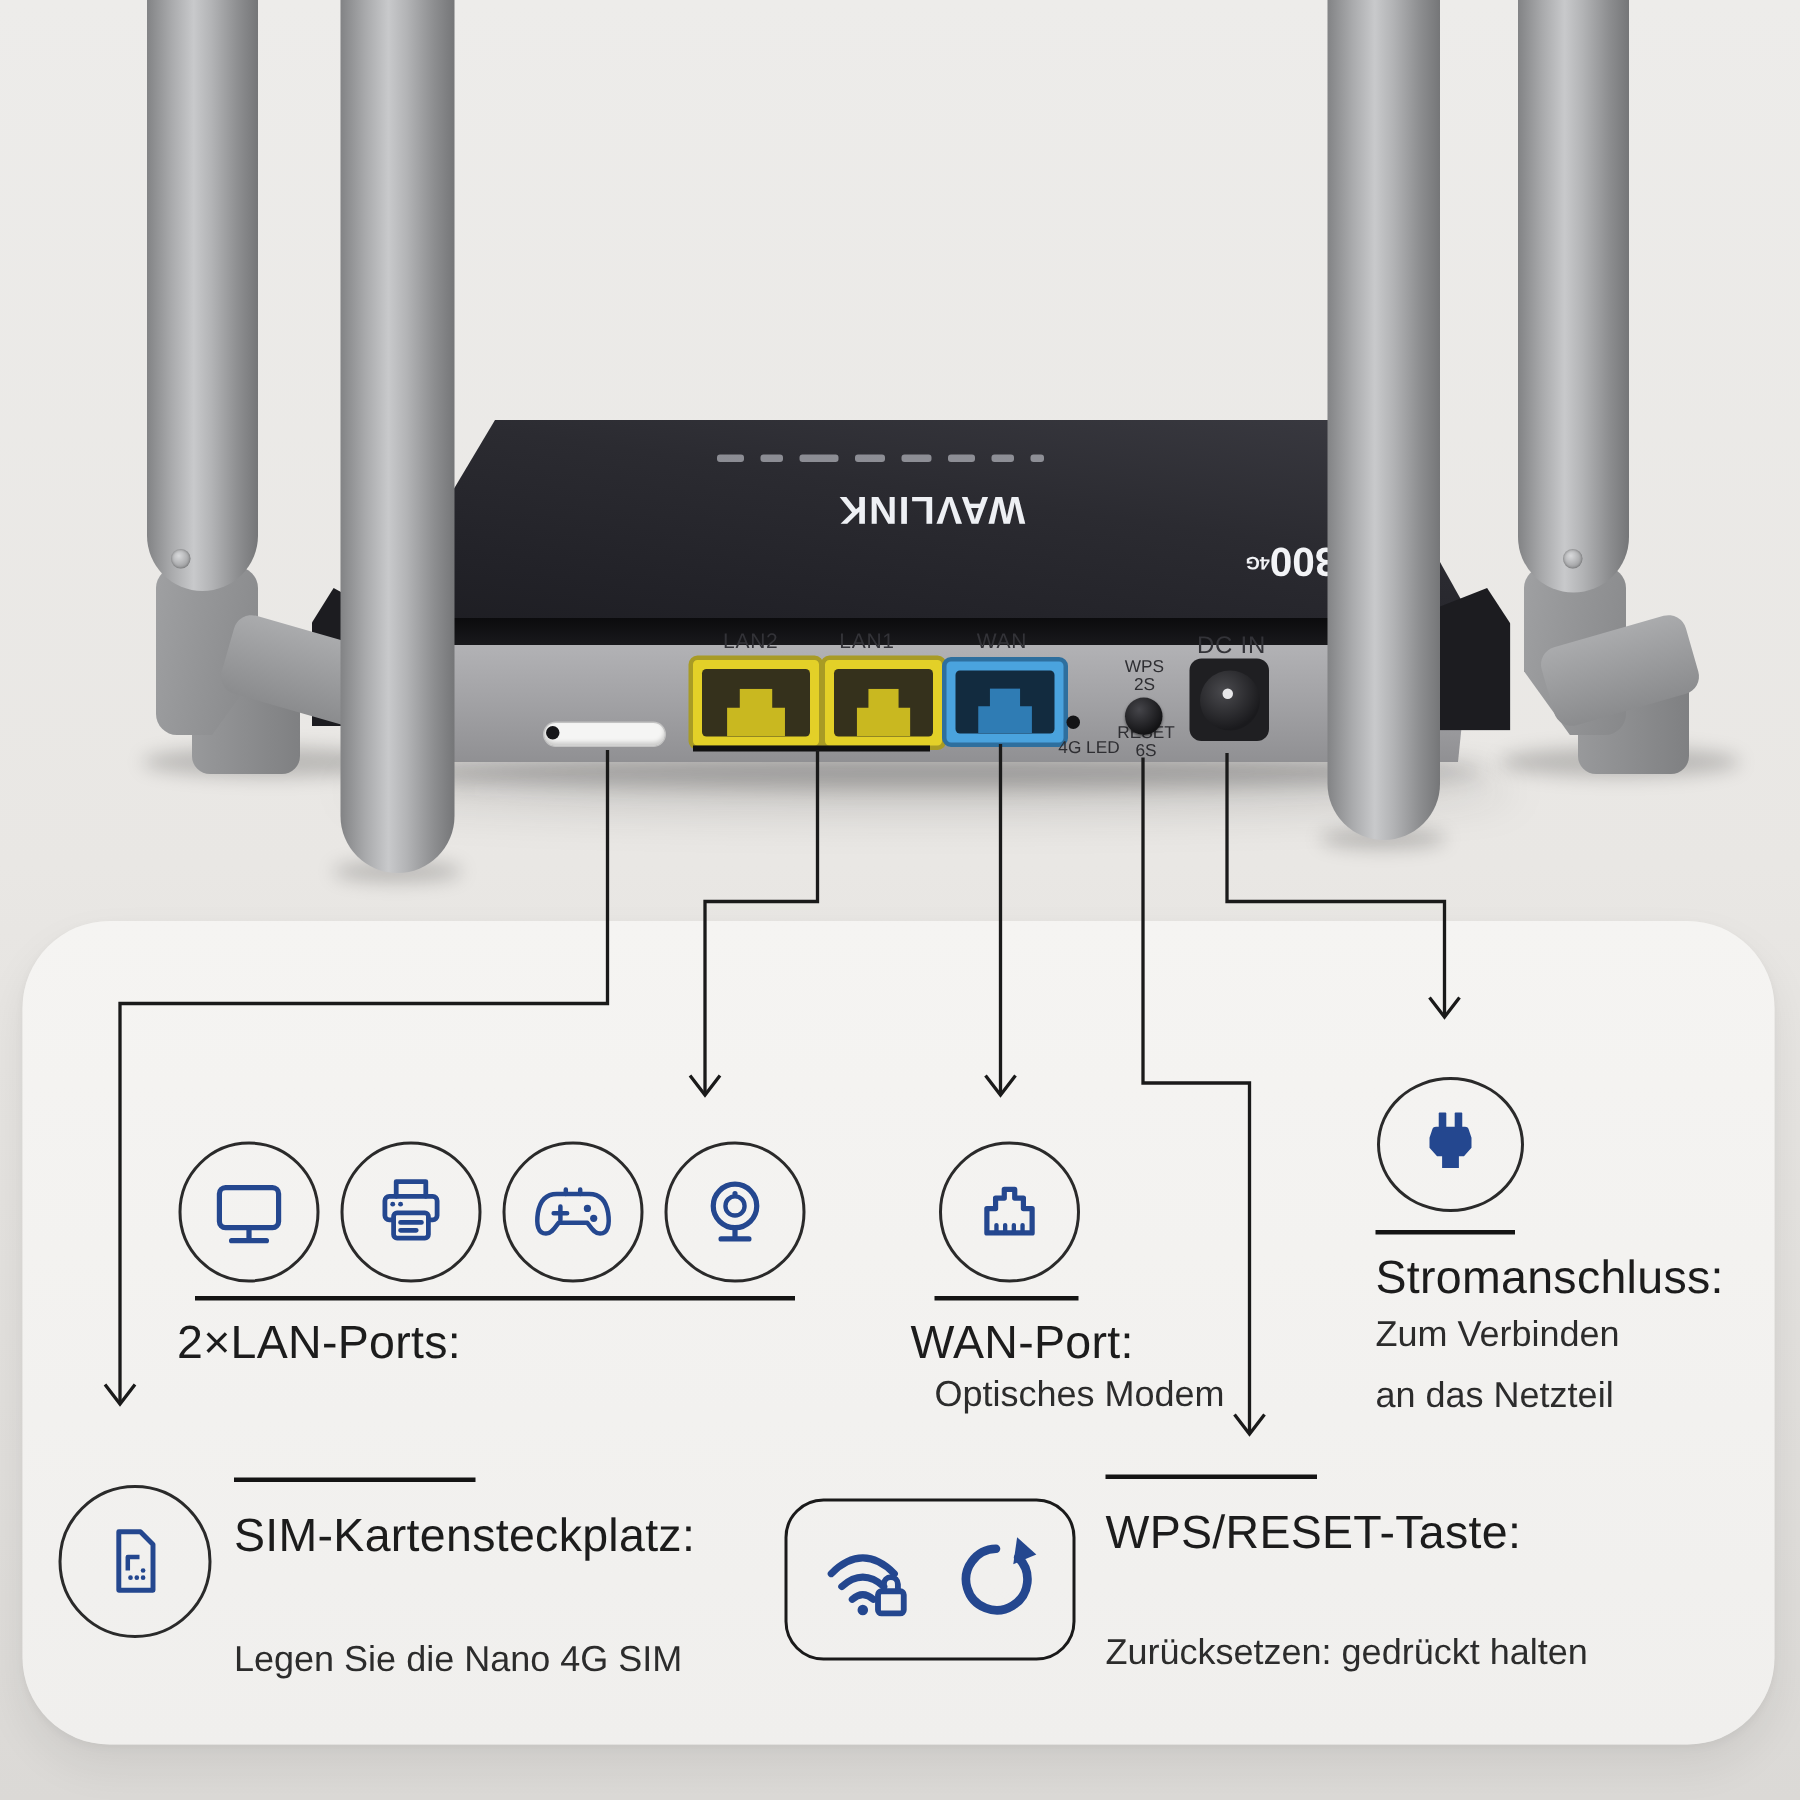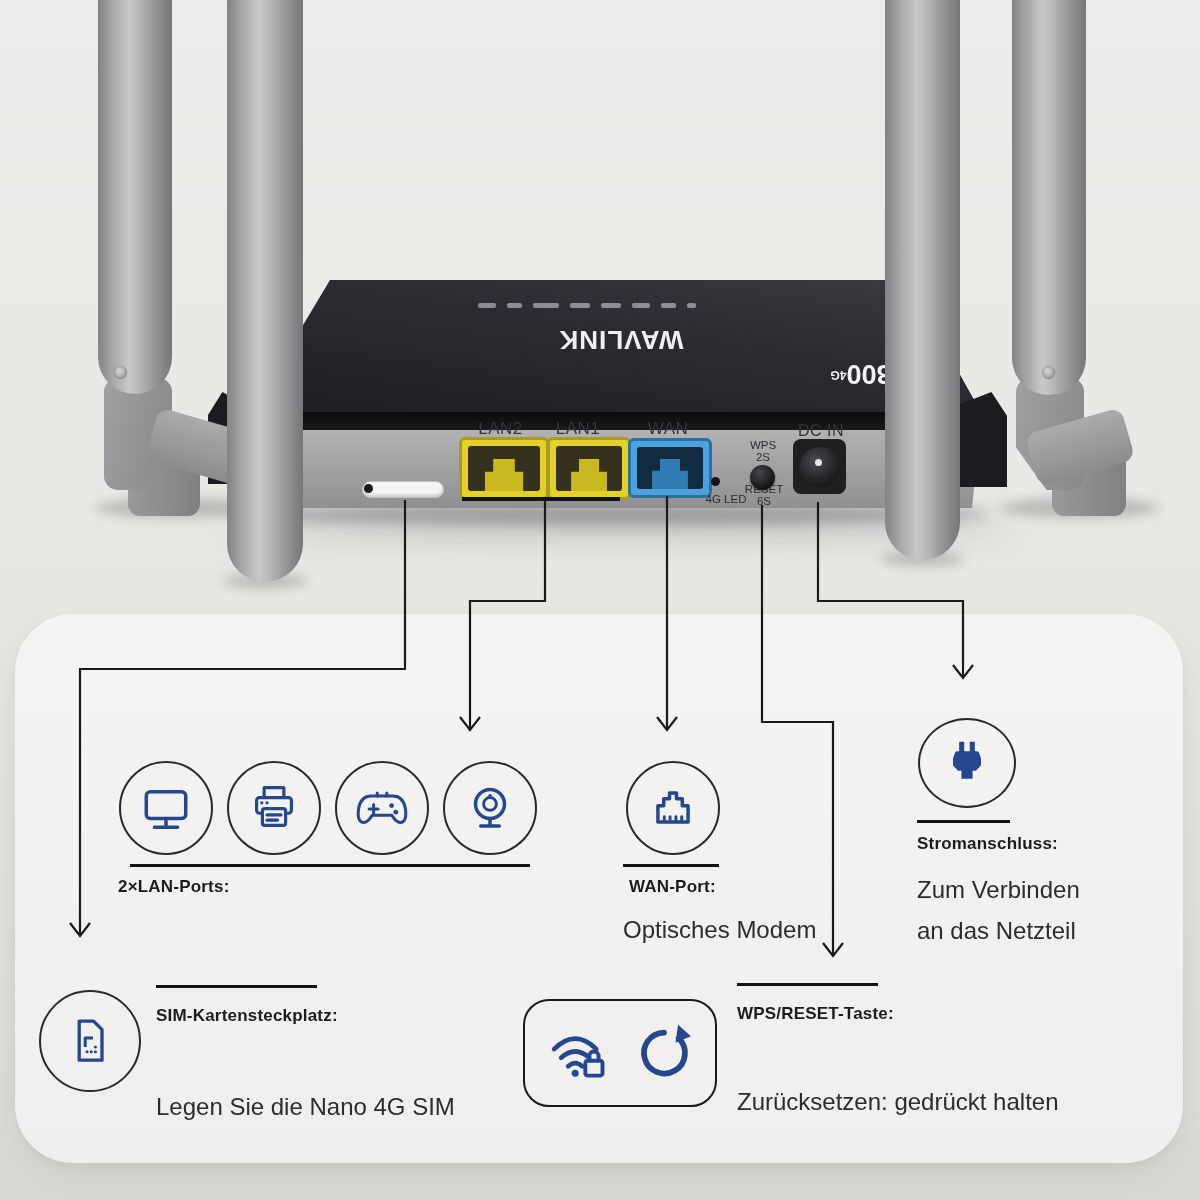--- a/index.html
+++ b/index.html
@@ -35,21 +35,21 @@
   .front-strip{left:250px;top:412px;width:732px;height:19px;z-index:19;
         background:linear-gradient(#0b0b0d,#1a1a1d);
         clip-path:polygon(0 0,100% 0,99.6% 100%,.4% 100%);}
   .panel{left:252px;top:430px;width:728px;height:78px;z-index:20;
         background:linear-gradient(180deg,#b2b2b5 0%,#a3a3a6 45%,#909093 100%);
         clip-path:polygon(0 0,100% 0,98.9% 100%,1.1% 100%);}
   .router-shadow{left:245px;top:503px;width:745px;height:22px;border-radius:50%;
         background:rgba(20,20,22,.30);filter:blur(7px);z-index:17;}
   .router-shadow2{left:230px;top:512px;width:780px;height:30px;border-radius:50%;
         background:rgba(20,20,22,.14);filter:blur(14px);z-index:16;}
-  .plabel{z-index:21;color:#333338;font-size:17px;font-weight:500;letter-spacing:.5px;text-align:center;}
+  .plabel{z-index:21;color:#333338;font-size:14px;font-weight:500;letter-spacing:.5px;text-align:center;}
   .port{z-index:21;border-radius:6px;}
   .port .inner{position:absolute;inset:6px;border-radius:3px;}
   .port .tab{position:absolute;left:50%;transform:translateX(-50%);bottom:6px;width:46%;height:56%;
         clip-path:polygon(0 100%,100% 100%,100% 40%,78% 40%,78% 0,22% 0,22% 40%,0 40%);}
   .port.yellow{background:#e3d028;border:3px solid #a89b25;}
   .port.yellow .inner{background:#35311c;}
   .port.yellow .tab{background:#c9b820;}
   .port.blue{background:#4aa3de;border:3px solid #2e6f9e;}
   .port.blue .inner{background:#122b3f;}
   .port.blue .tab{background:#2f7cb4;}
@@ -72,21 +72,21 @@
   .joint{z-index:23;background:linear-gradient(100deg,#9fa0a2,#87888a);border-radius:14px;}
   .arm{z-index:23;background:linear-gradient(180deg,#aaabad,#8b8c8e);border-radius:12px;}
   .foot{z-index:22;background:linear-gradient(90deg,#98999b,#7f8082);border-radius:12px;}
   .hinge-dot{z-index:25;width:13px;height:13px;border-radius:50%;
         background:radial-gradient(circle at 40% 35%,#d8d9db,#9b9c9e 75%);box-shadow:inset 0 0 2px rgba(0,0,0,.4);}
   .wedge{z-index:21;background:#1c1c20;}
   .soft-shadow{border-radius:50%;background:rgba(0,0,0,.2);filter:blur(6px);z-index:15;}
   
   .iconcircle{border:2px solid #2a2a2a;border-radius:50%;z-index:12;display:flex;align-items:center;justify-content:center;background:transparent;}
   .divider{height:3px;background:#141414;z-index:12;}
-  .sec-title{z-index:12;color:#1c1c1c;font-size:17px;font-weight:bold;letter-spacing:.2px;text-align:right;}
+  .sec-title{z-index:12;color:#1c1c1c;font-size:31px;font-weight:normal;letter-spacing:.2px;text-align:right;}
   .sec-text{z-index:12;color:#2c2c2c;font-size:24px;}
   .iconbox{left:523px;top:999px;width:190px;height:104px;border:2.5px solid #1a1a1a;border-radius:26px;z-index:12;
         display:flex;align-items:center;justify-content:center;gap:10px;}
   .icon-svg{display:block;}
 </style>
 </head>
 <body>
 
 <div class="stage">
 
@@ -236,21 +236,21 @@
 
   <div class="abs iconcircle" style="left:626px;top:761px;width:90px;height:90px;">
     <svg class="icon-svg" width="58" height="58" viewBox="0 0 100 100">
       <g fill="none" stroke="#24478f" stroke-width="6" stroke-linecap="round" stroke-linejoin="round">
         <path d="M24 74 V46 h10 V34 h10 V24 h12 v10 h10 v12 h10 v28 z"></path>
         <path d="M35 74 v-9 M45 74 v-9 M55 74 v-9 M65 74 v-9" stroke-width="5"></path>
       </g>
     </svg>
   </div>
   <div class="abs divider" style="left:623px;top:864px;width:96px;"></div>
-  <div class="abs sec-title" style="left:629px;top:877px;">WAN-Port:</div>
+  <div class="abs sec-title" style="left:607px;top:877px;">WAN-Port:</div>
   <div class="abs sec-text" style="left:623px;top:916px;">Optisches Modem</div>
 
   <div class="abs iconcircle" style="left:918px;top:718px;width:94px;height:86px;">
     <svg class="icon-svg" width="56" height="56" viewBox="0 0 100 100">
       <g fill="#24478f">
         <rect x="36" y="12" width="9" height="19" rx="1"></rect>
         <rect x="55" y="12" width="9" height="19" rx="1"></rect>
         <path d="M33 29 h34 a5 5 0 0 1 5 4 l3 9 v12 l-9 10 h-6 v14 h-20 v-14 h-6 l-9 -10 v-12 l3 -9 a5 5 0 0 1 5 -4 z"></path>
       </g>
     </svg>

